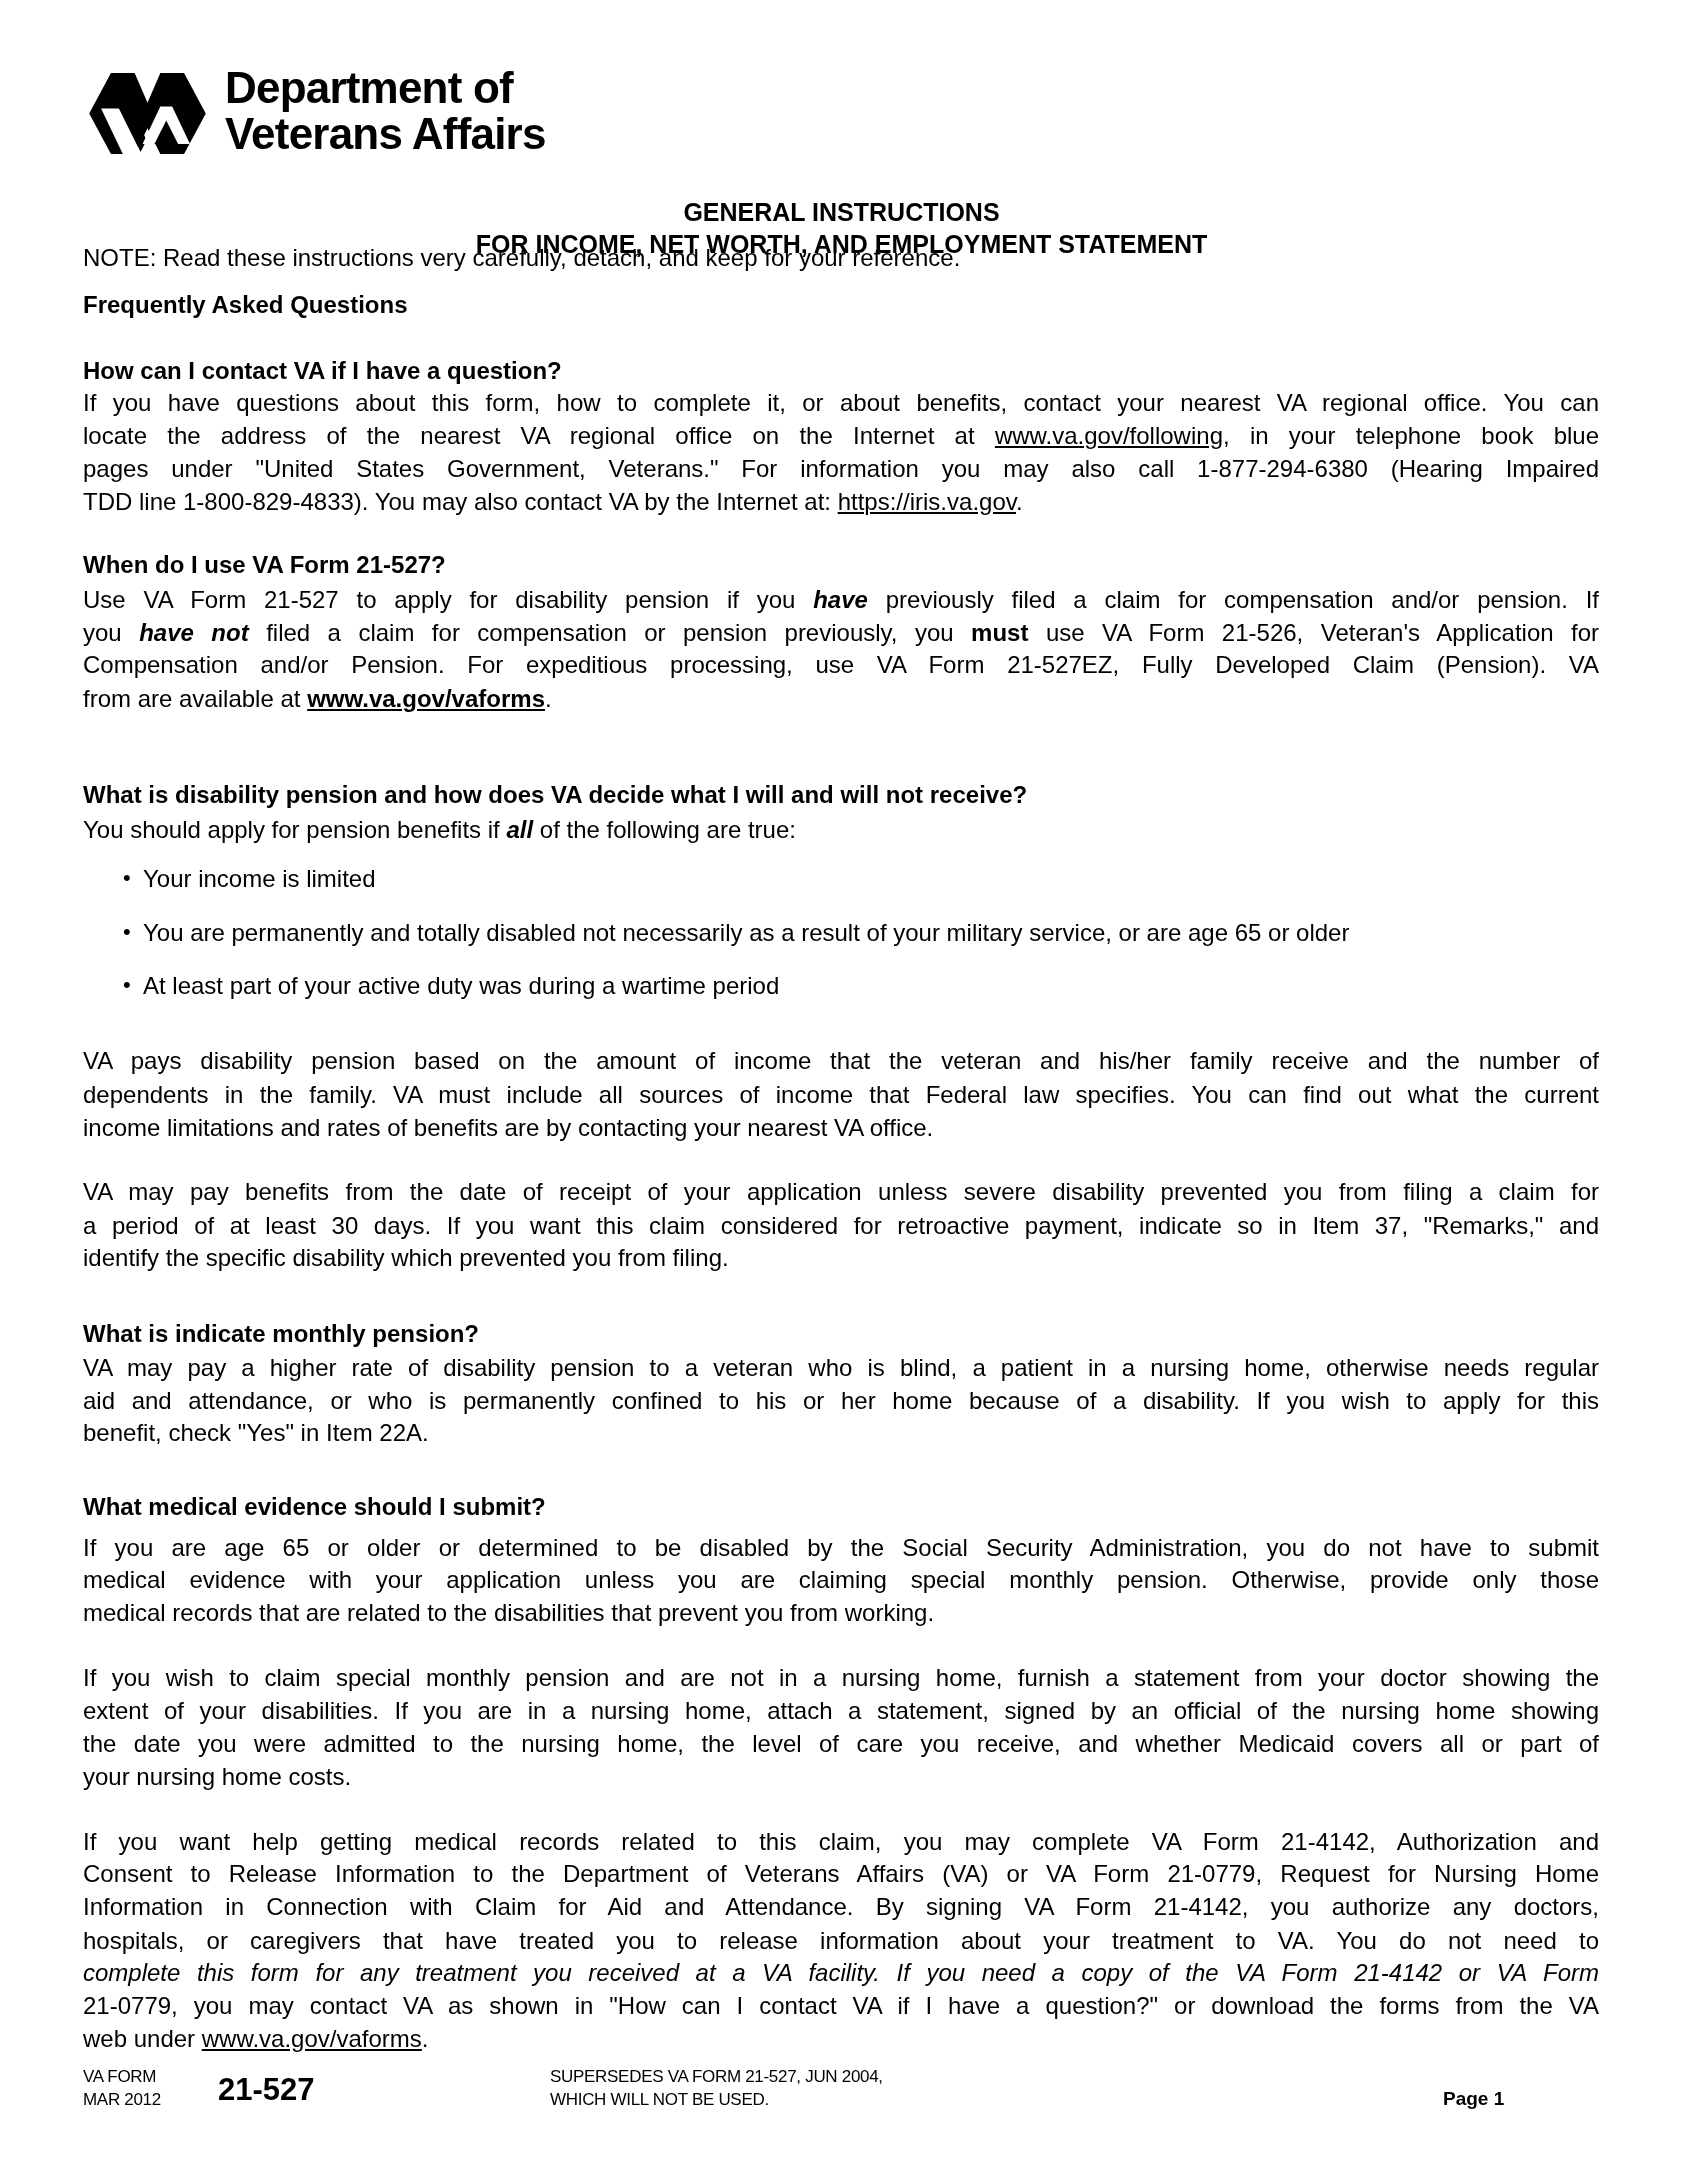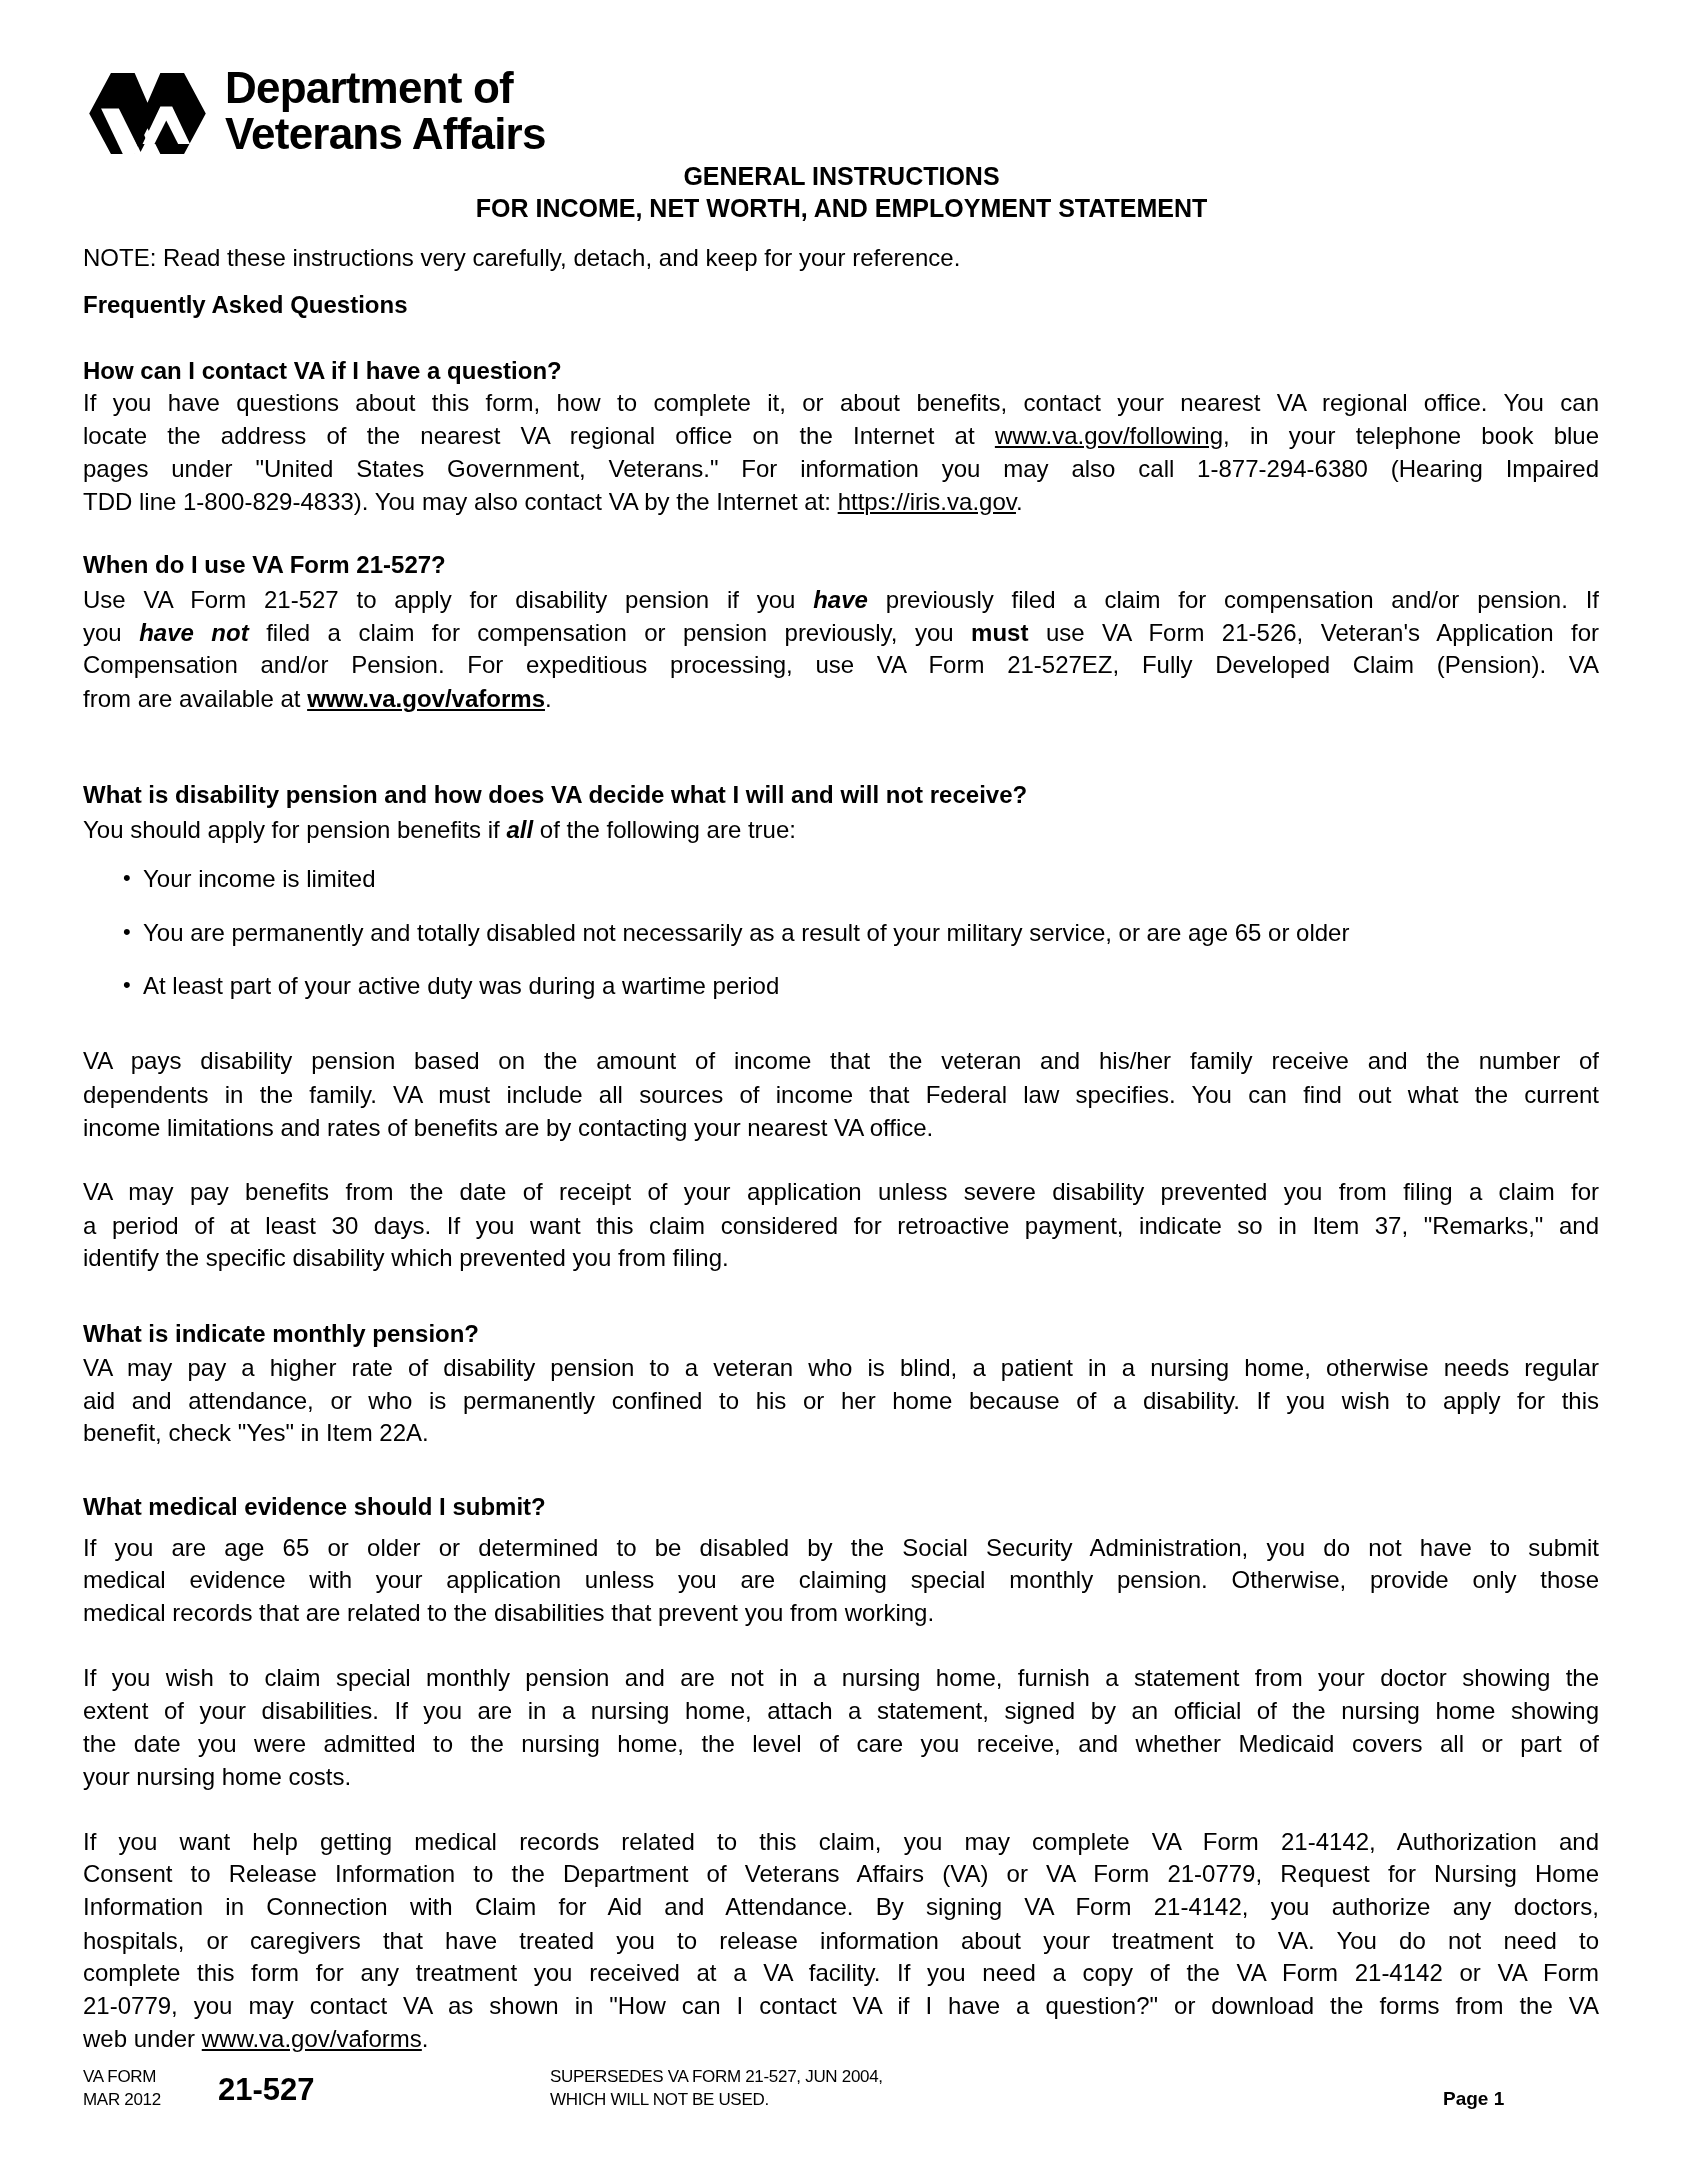--- a/index.html
+++ b/index.html
@@ -3,21 +3,21 @@
 <meta charset="utf-8">
 <style>
   html, body { margin: 0; padding: 0; background: #ffffff; }
   body { width: 1683px; height: 2178px; position: relative; overflow: hidden;
          font-family: "Liberation Sans", sans-serif; color: #000; }
   .abs { position: absolute; }
   .logo { left: 89px; top: 71px; width: 475px; height: 85px; }
   .logo-icon { position: absolute; left: 0; top: 2px; width: 117px; height: 81px; }
   .logo-text { position: absolute; left: 136px; top: -6px; font-weight: bold; font-size: 44px;
                line-height: 46px; letter-spacing: -0.8px; white-space: nowrap; }
-  .title { left: 0; width: 1683px; text-align: center; font-weight: bold; font-size: 25px; line-height: 30px; }
+  .title { left: 0; width: 1683px; text-align: center; font-weight: bold; font-size: 25px; line-height: 30px; margin-top: 36px; }
   .line { position: absolute; left: 83px; width: 1516px; font-size: 24px; line-height: 30px;
           white-space: nowrap; }
   .line.j { text-align: justify; text-align-last: justify; white-space: normal; height: 30px; overflow: hidden; }
   .b { font-weight: bold; }
   .bi { font-weight: bold; font-style: italic; }
   .u { text-decoration: underline; }
   a { color: #000; }
   .bullet-dot { position: absolute; left: 123px; font-size: 22px; line-height: 30px; }
   .bullet-text { position: absolute; left: 143px; font-size: 24px; line-height: 30px; white-space: nowrap; }
   .footer-small { position: absolute; font-size: 17px; line-height: 22px; white-space: nowrap; letter-spacing: -0.3px; }
@@ -91,21 +91,21 @@
 
 <div class="line j" style="top:1663px;">If you wish to claim special monthly pension and are not in a nursing home, furnish a statement from your doctor showing the</div>
 <div class="line j" style="top:1696px;">extent of your disabilities. If you are in a nursing home, attach a statement, signed by an official of the nursing home showing</div>
 <div class="line j" style="top:1729px;">the date you were admitted to the nursing home, the level of care you receive, and whether Medicaid covers all or part of</div>
 <div class="line" style="top:1762px;">your nursing home costs.</div>
 
 <div class="line j" style="top:1827px;">If you want help getting medical records related to this claim, you may complete VA Form 21-4142, Authorization and</div>
 <div class="line j" style="top:1859px;">Consent to Release Information to the Department of Veterans Affairs (VA) or VA Form 21-0779, Request for Nursing Home</div>
 <div class="line j" style="top:1892px;">Information in Connection with Claim for Aid and Attendance. By signing VA Form 21-4142, you authorize any doctors,</div>
 <div class="line j" style="top:1926px;">hospitals, or caregivers that have treated you to release information about your treatment to VA. You do not need to</div>
-<div class="line j" style="top:1958px;">complete this form for any treatment you received at a VA facility. If you need a copy of the VA Form 21-4142 or VA Form</div>
+<div class="line j" style="top:1958px;font-style:italic;">complete this form for any treatment you received at a VA facility. If you need a copy of the VA Form 21-4142 or VA Form</div>
 <div class="line j" style="top:1991px;">21-0779, you may contact VA as shown in "How can I contact VA if I have a question?" or download the forms from the VA</div>
 <div class="line" style="top:2024px;"><span>web under</span> <a class="u">www.va.gov/vaforms</a><span>.</span></div>
 
 <div>
   <div class="footer-small" style="left:83px; top:2066px;">VA FORM</div>
   <div class="footer-small" style="left:83px; top:2089px;">MAR 2012</div>
   <div class="footer-num">21-527</div>
   <div class="footer-small" style="left:550px; top:2066px;">SUPERSEDES VA FORM 21-527, JUN 2004,</div>
   <div class="footer-small" style="left:550px; top:2089px;">WHICH WILL NOT BE USED.</div>
   <div class="footer-page">Page 1</div>

